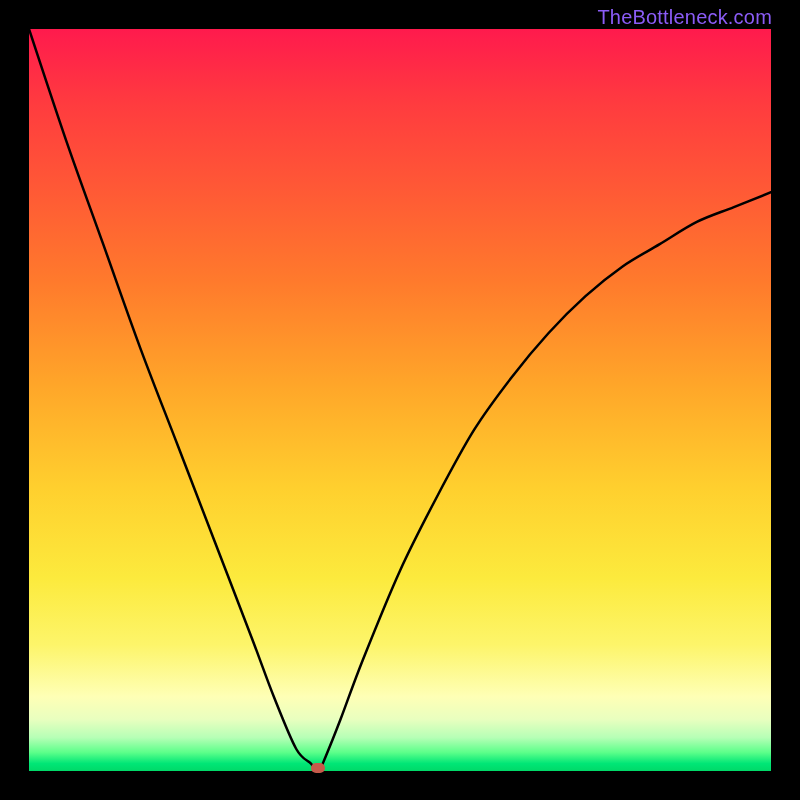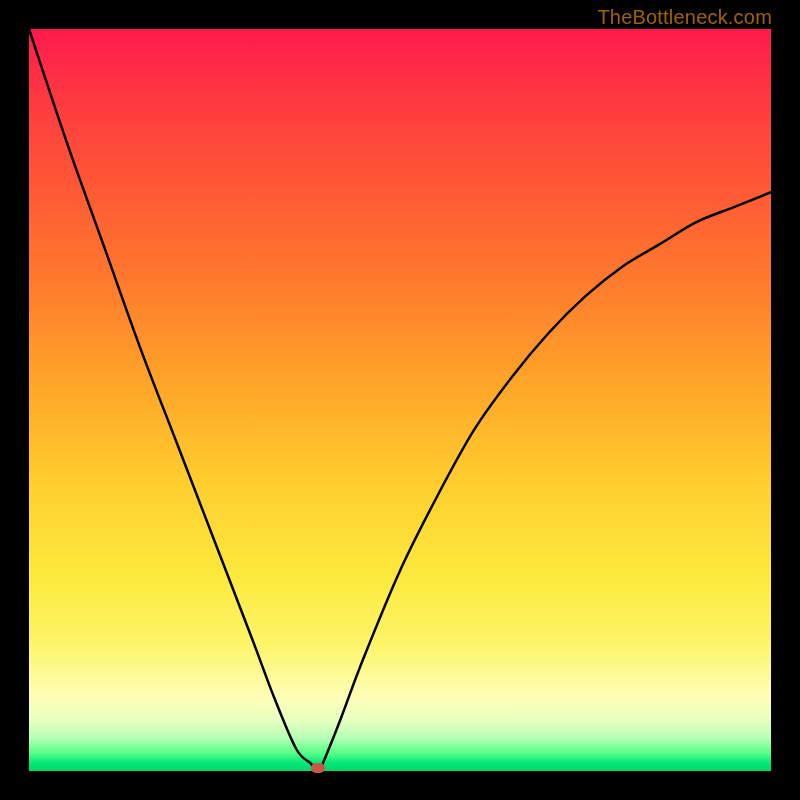--- a/index.html
+++ b/index.html
@@ -38,21 +38,21 @@
       #b6ffb6 95.5%,
       #5cff8a 97.5%,
       #00e676 99%,
       #00d968 100%
     );
   }
   .attribution {
     position: absolute;
     top: 6px;
     right: 28px;
-    color: #a16207;
+    color: #8b5cf6;
     font-size: 20px;
     font-family: Arial, sans-serif;
     letter-spacing: 0.2px;
     user-select: none;
   }
   svg.curve {
     position: absolute;
     left: 0;
     top: 0;
     width: 742px;

